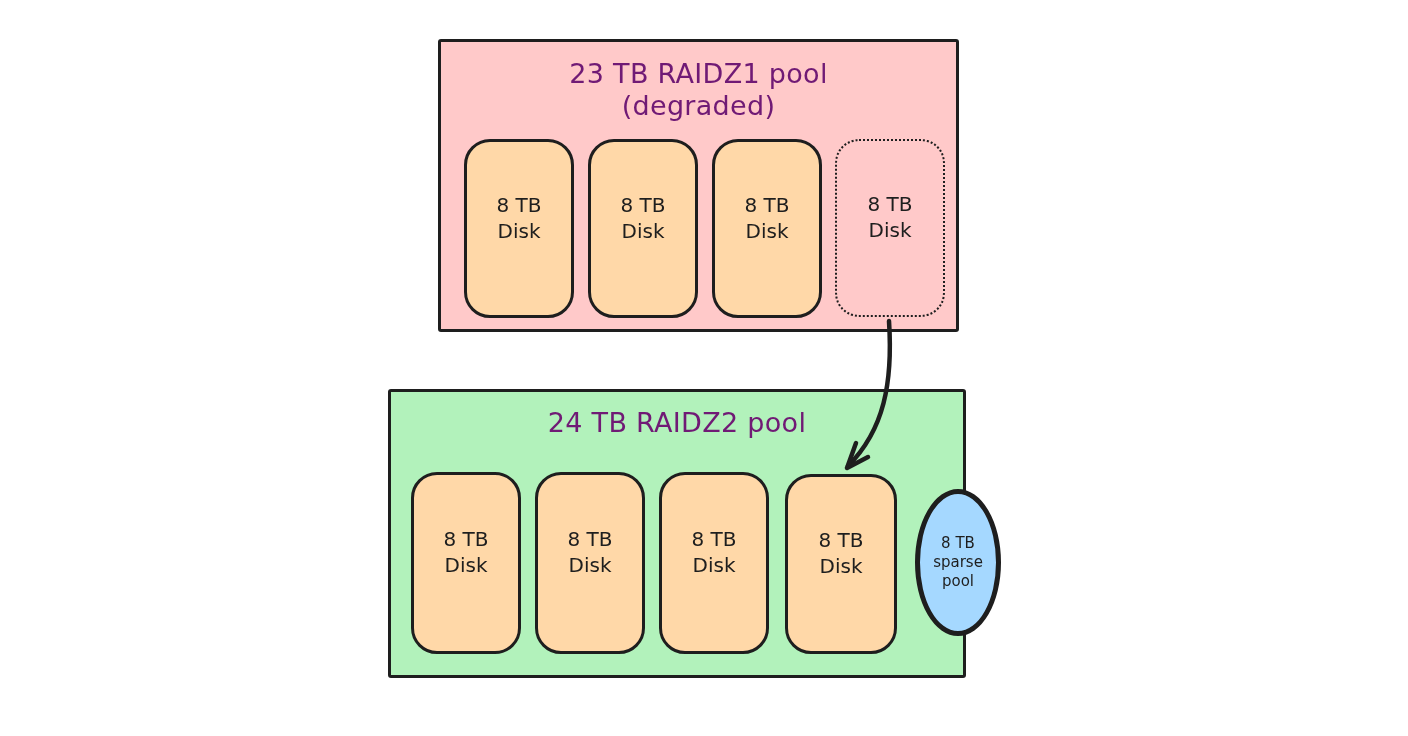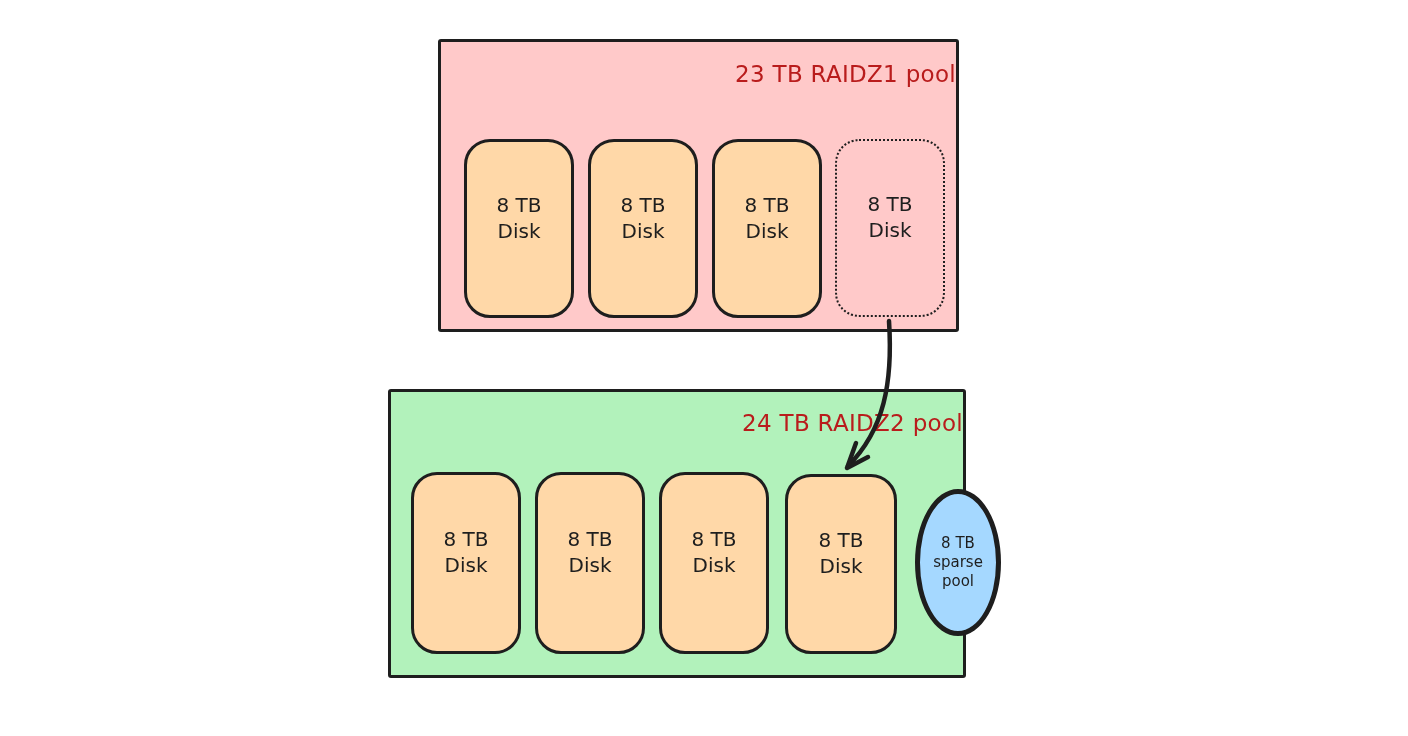--- a/index.html
+++ b/index.html
@@ -33,25 +33,25 @@
     left: 388px;
     top: 389px;
     width: 578px;
     height: 289px;
     background: #b2f2bb;
   }
   .pool-title {
     position: absolute;
     left: 0;
     right: 0;
-    text-align: right;
-    font-size: 23px;
+    text-align: center;
+    font-size: 27px;
     line-height: 32px;
     letter-spacing: 0.3px;
-    color: #b91c1c;
+    color: #701a75;
   }
   .pool-raidz1 .pool-title { top: 16px; }
   .pool-raidz2 .pool-title { top: 15px; }
   .disk {
     position: absolute;
     width: 110px;
     height: 179px;
     background: #ffd8a8;
     border: 3px solid #1e1e1e;
     border-radius: 26px;
@@ -113,20 +113,21 @@
   }
 </style>
 </head>
 <body>
 
 <div class="canvas">
 
   <div class="pool pool-raidz1">
     <div class="pool-title">
       <div>23 TB RAIDZ1 pool</div>
+      <div>(degraded)</div>
     </div>
 
     <div class="disk p1-d1">
       <div class="disk-label">
         <span>8 TB</span>
         <span>Disk</span>
       </div>
     </div>
     <div class="disk p1-d2">
       <div class="disk-label">

